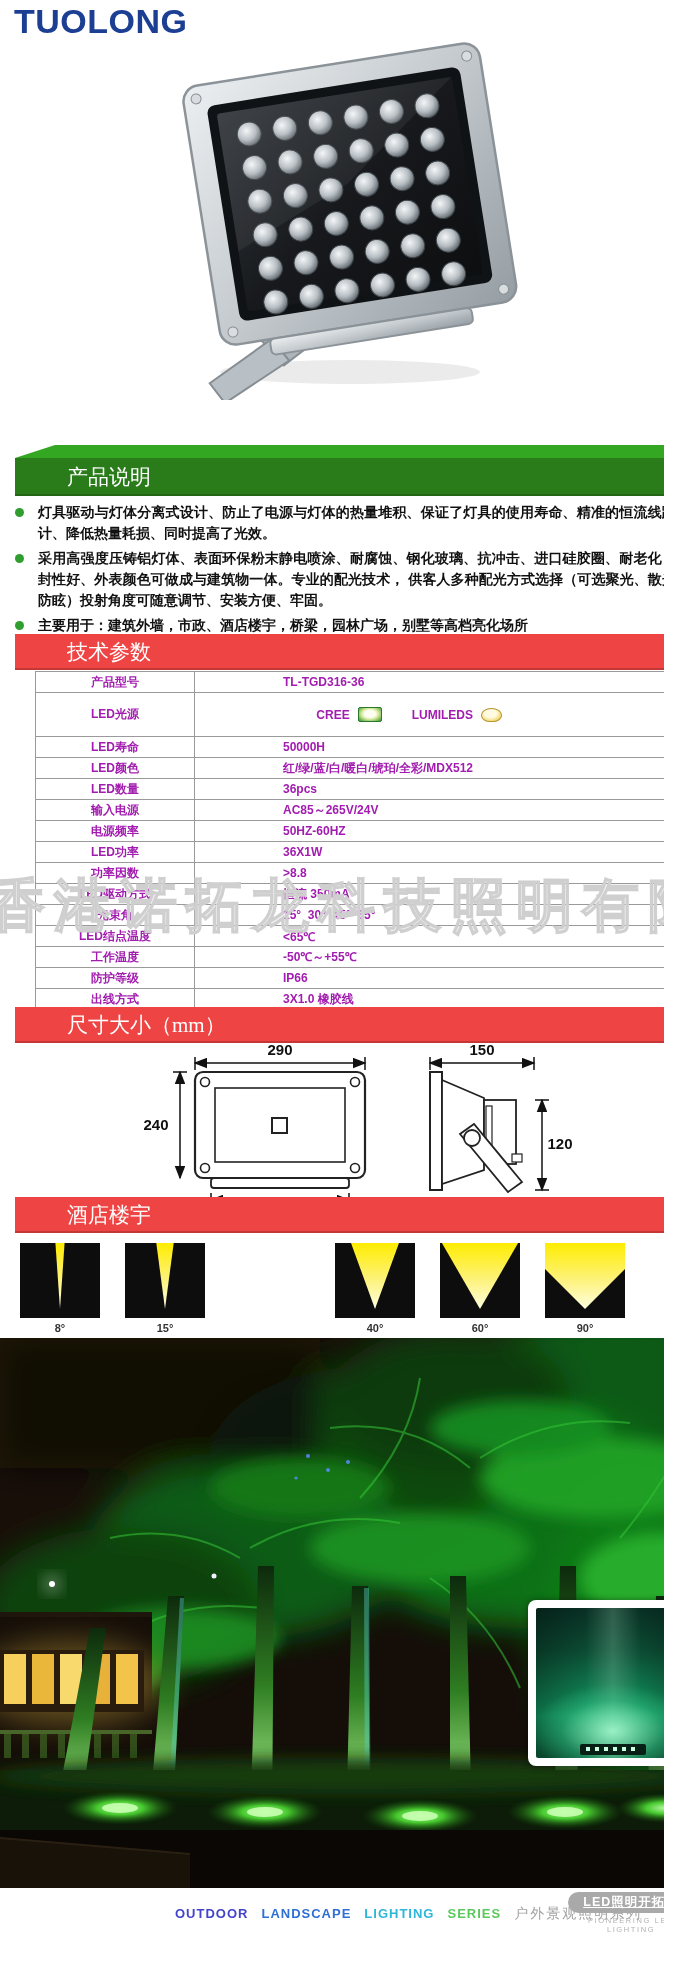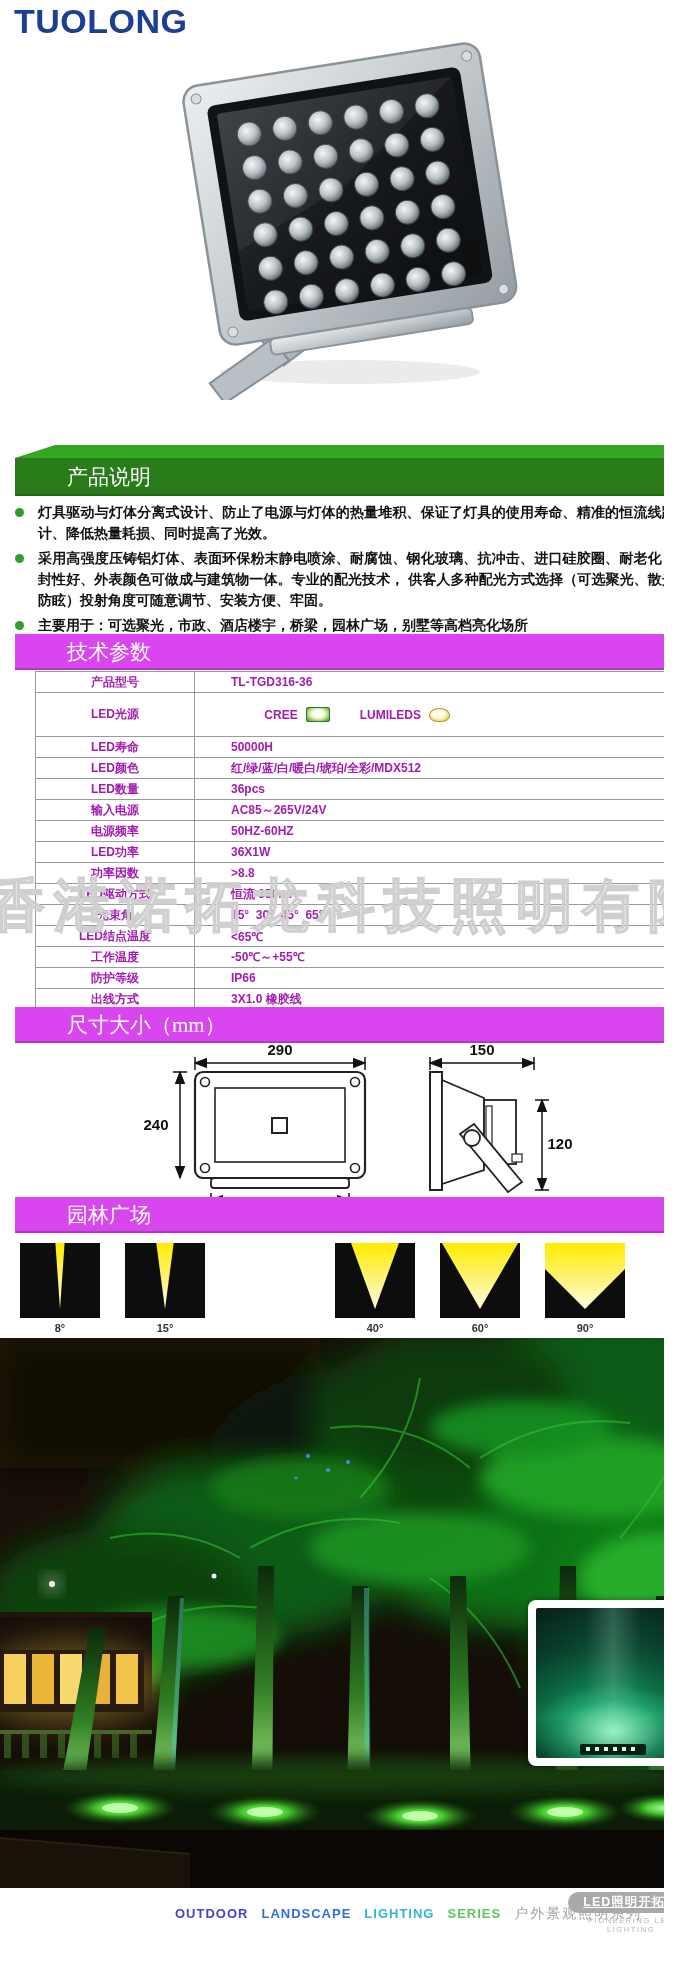--- a/index.html
+++ b/index.html
@@ -14,37 +14,37 @@
   .hero{position:absolute;left:150px;top:10px;}
 
   
   .banner3d{position:absolute;left:15px;top:445px;width:685px;}
   .banner3d .topface{height:13px;background:#33a622;
         clip-path:polygon(40px 0,100% 0,100% 100%,0 100%);}
   .bar{background:#2a7c1a;height:38px;line-height:38px;color:#fff;font-size:21px;
        padding-left:52px;font-family:Liberation Serif, serif;
        box-shadow:inset 0 -2px 0 rgba(0,0,0,.18);}
   .flatbar{position:absolute;left:15px;width:685px;height:36px;line-height:36px;
-       background:#d946ef;color:#fff;font-size:21px;padding-left:52px;box-sizing:border-box;
+       background:#ef4444;color:#fff;font-size:21px;padding-left:52px;box-sizing:border-box;
        font-family:"Liberation Serif","DejaVu Serif",serif;
        box-shadow:inset 0 -2px 0 rgba(0,0,0,.18);}
 
   
   .bullets{position:absolute;left:12px;top:502px;width:678px;margin:0;padding:0;list-style:none;}
   .bullets li{position:relative;padding-left:26px;font-size:14px;font-weight:bold;
        line-height:21px;color:#111;margin-bottom:4px;text-align:justify;}
   .bullets li::before{content:"";position:absolute;left:3px;top:6px;width:9px;height:9px;
        border-radius:50%;background:#2f9e2f;}
 
   
   .spec{position:absolute;left:35px;top:671px;width:630px;border-collapse:collapse;
         table-layout:fixed;font-size:12px;font-weight:bold;color:#a21caf;}
   .spec td{border:1px solid #9a9a9a;height:20px;padding:0;}
   .spec td.lab{width:158px;text-align:center;}
-  .spec td.val{padding-left:36px;white-space:pre;}
+  .spec td.val{padding-left:88px;white-space:pre;}
   .ledicons{display:inline-flex;align-items:center;gap:8px;}
   .cree-chip{display:inline-block;width:22px;height:13px;border-radius:2px;
        background:radial-gradient(ellipse at 50% 45%, #fdfdf2 0 35%, #d4e89a 55%, #2f8f2f 100%);
        border:1px solid #2a7a2a;}
   .lum-chip{display:inline-block;width:19px;height:12px;border-radius:50% 50% 45% 45%;
        background:radial-gradient(ellipse at 45% 35%, #fffbe2 0 40%, #f2dd7a 70%, #caa22e 100%);
        border:1px solid #b8922a;}
 
   
   .watermark{position:absolute;left:-12px;top:868px;width:760px;white-space:nowrap;
@@ -202,21 +202,21 @@
   </svg>
 
   <div class="banner3d">
     <div class="topface"></div>
     <div class="bar">产品说明</div>
   </div>
 
   <ul class="bullets">
     <li>灯具驱动与灯体分离式设计、防止了电源与灯体的热量堆积、保证了灯具的使用寿命、精准的恒流线路设计、降低热量耗损、同时提高了光效。</li>
     <li>采用高强度压铸铝灯体、表面环保粉末静电喷涂、耐腐蚀、钢化玻璃、抗冲击、进口硅胶圈、耐老化，密封性好、外表颜色可做成与建筑物一体。专业的配光技术， 供客人多种配光方式选择（可选聚光、散光、防眩）投射角度可随意调节、安装方便、牢固。</li>
-    <li>主要用于：可选聚光，市政、酒店楼宇，桥梁，园林广场，别墅等高档亮化场所</li>
+    <li>主要用于：建筑外墙，市政、酒店楼宇，桥梁，园林广场，别墅等高档亮化场所</li>
   </ul>
 
   <div class="flatbar" style="top:634px">技术参数</div>
 
   <table class="spec">
     <tbody>
       <tr>
         <td class="lab">产品型号</td>
         <td class="val">TL-TGD316-36</td>
       </tr>
@@ -324,21 +324,21 @@
     <rect x="74" y="64" width="6" height="52" fill="#fff" stroke="#222" stroke-width="1.2"></rect>
     <rect x="100" y="112" width="10" height="8" fill="#fff" stroke="#222" stroke-width="1.2"></rect>
     <polygon points="48,92 96,150 110,140 62,82" fill="#fff" stroke="#222" stroke-width="1.8"></polygon>
     <circle cx="60" cy="96" r="8" fill="#fff" stroke="#222" stroke-width="1.8"></circle>
     <line x1="130" y1="58" x2="130" y2="148" stroke="#111" stroke-width="1.5" marker-start="url(#arrS)" marker-end="url(#arr)"></line>
     <line x1="123" y1="58" x2="137" y2="58" stroke="#111" stroke-width="1.5"></line>
     <line x1="123" y1="148" x2="137" y2="148" stroke="#111" stroke-width="1.5"></line>
     <text x="148" y="107" text-anchor="middle">120</text>
   </svg>
 
-  <div class="flatbar" style="top:1197px">园林广场</div>
+  <div class="flatbar" style="top:1197px">酒店楼宇</div>
 
   <div class="angles">
     <div class="angle" style="left:20px">
       <svg width="80" height="75">
           <rect width="80" height="75" fill="#0d0d0d"></rect>
           <polygon points="35.4,0 44.6,0 40,66" fill="url(#beamGrad)"></polygon>
         </svg>
       <div class="alabel">8°</div>
     </div>
     <div class="angle" style="left:125px">

